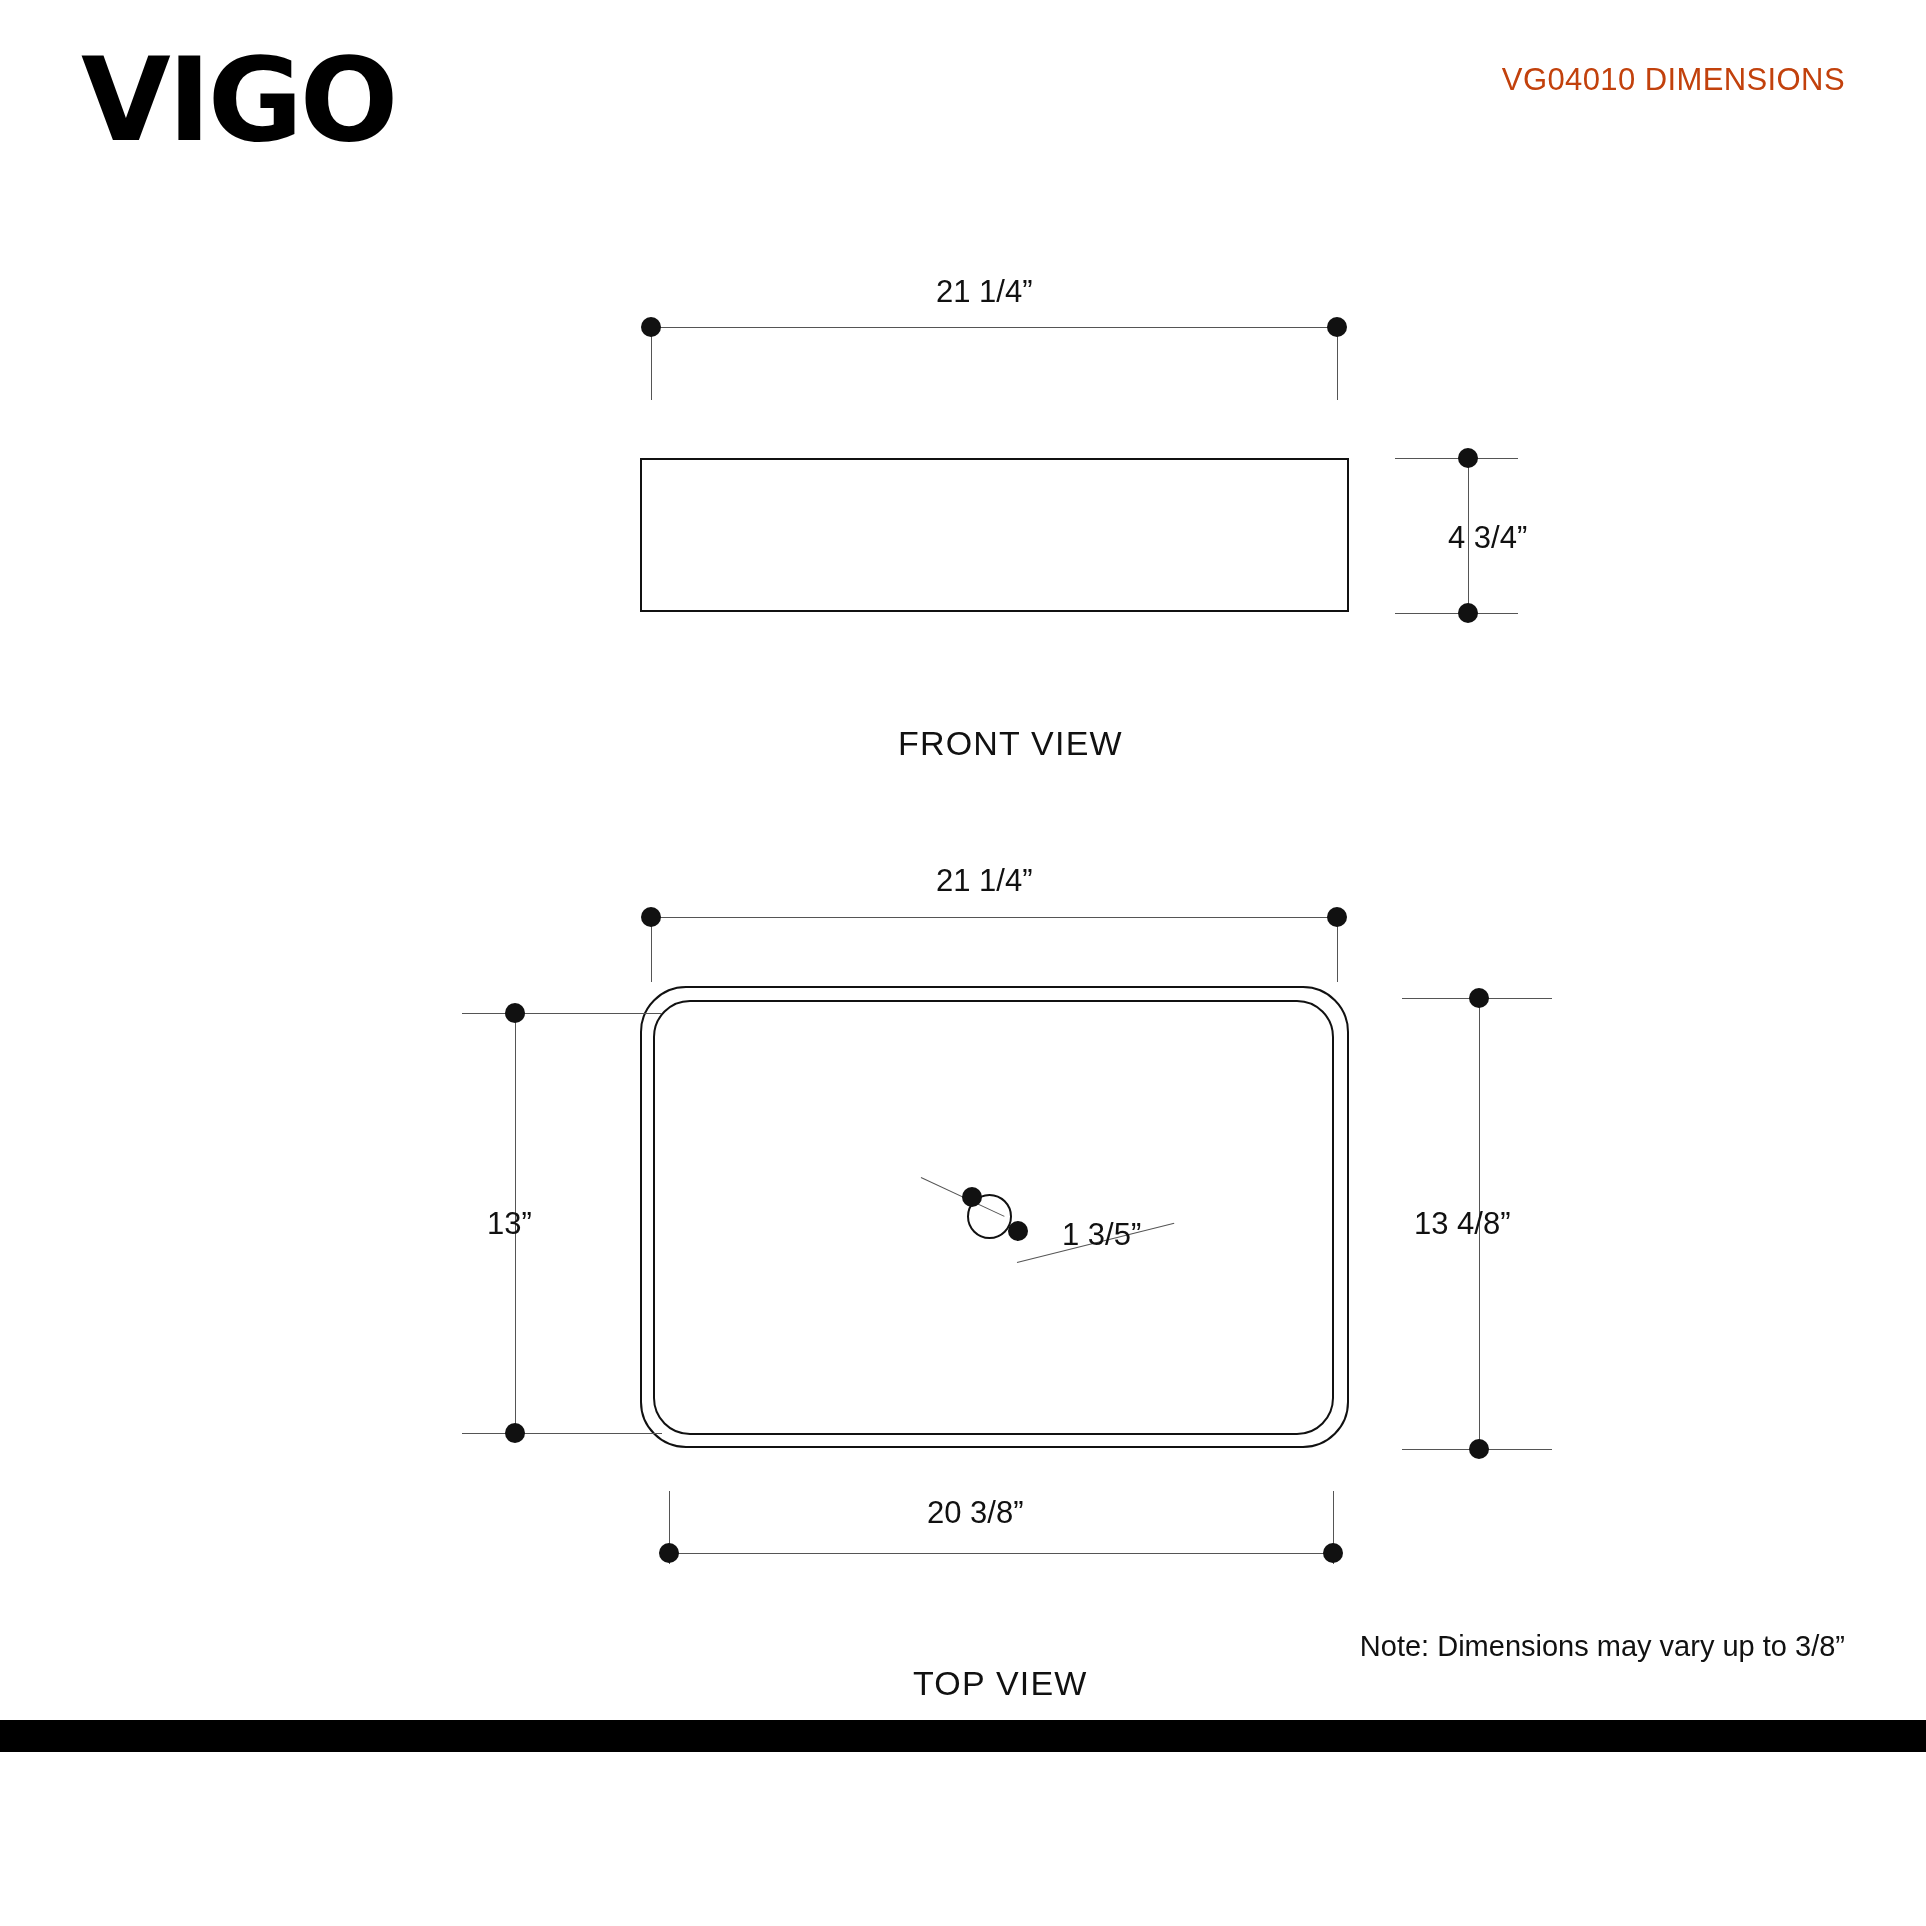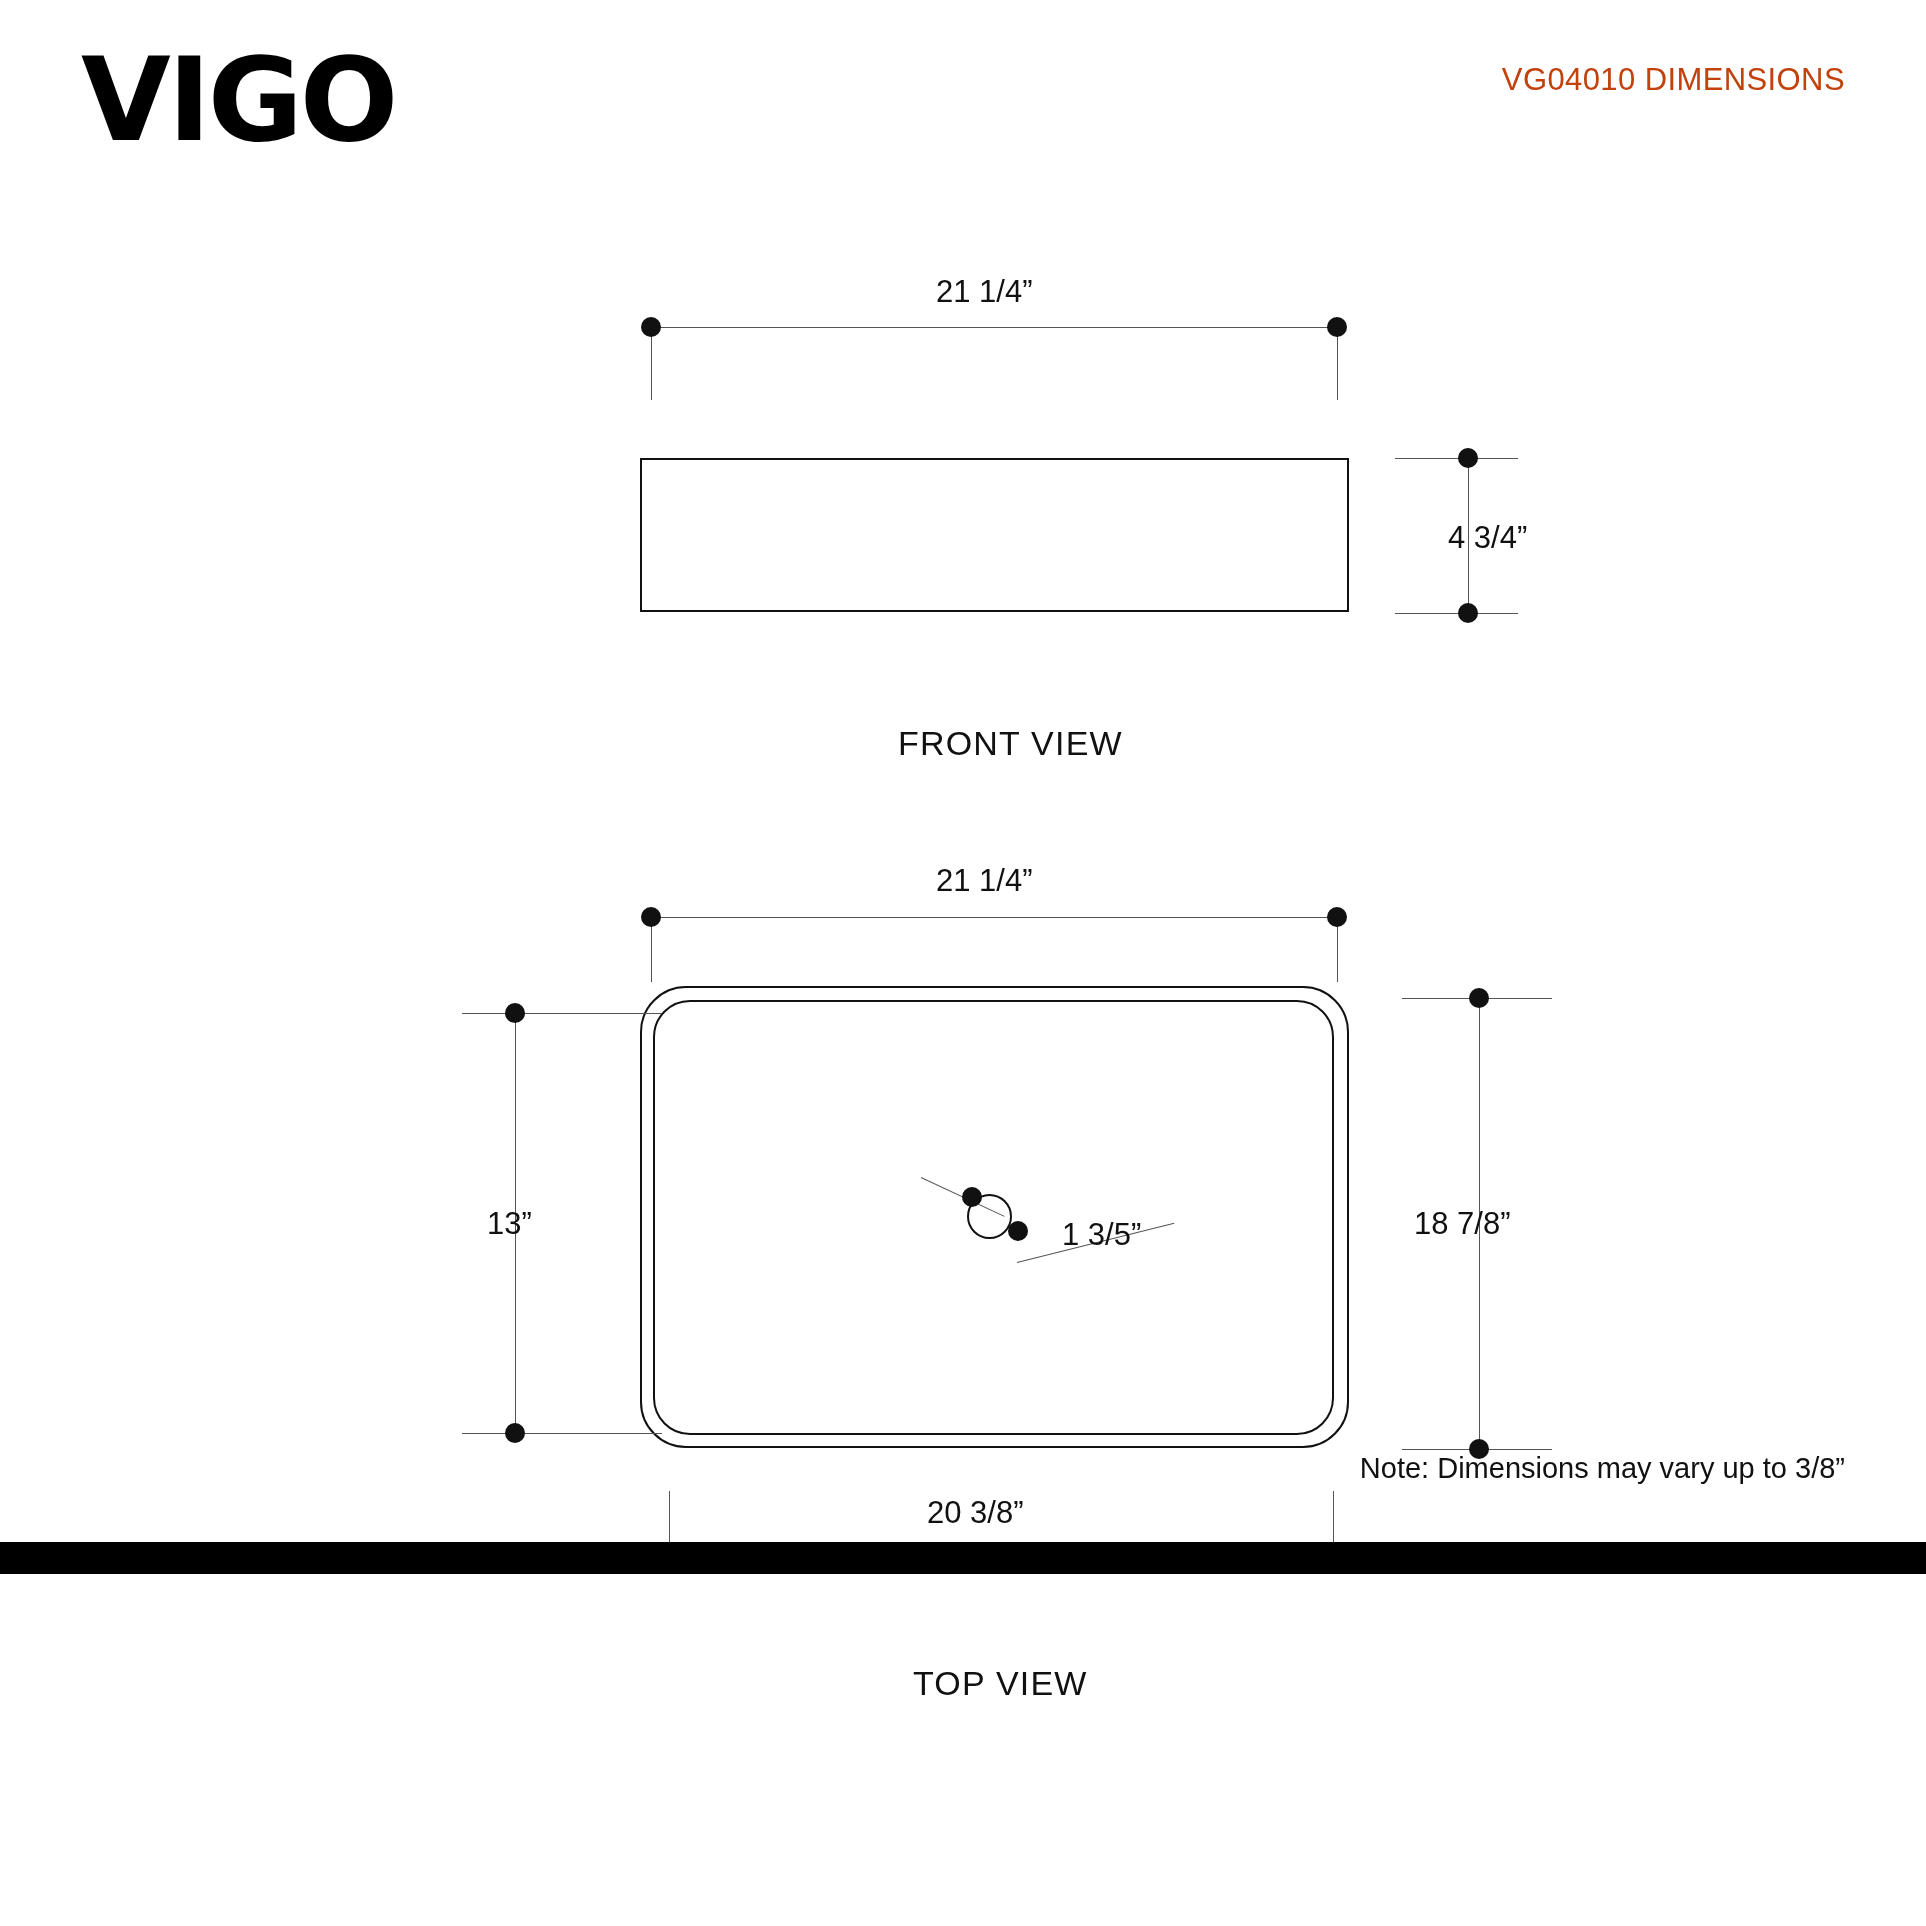--- a/index.html
+++ b/index.html
@@ -12,21 +12,21 @@
     height: 1926px;
     font-family: "Liberation Sans", sans-serif;
     color: #1a1a1a;
     position: relative;
     overflow: hidden;
   }
   .page {
     position: absolute;
     left: 0; top: 0;
     width: 1926px;
-    height: 1574px;
+    height: 1752px;
   }
 
   
   .logo {
     position: absolute;
     left: 81px;
     top: 42px;
     font-family: "DejaVu Sans", sans-serif;
     font-weight: bold;
     font-size: 116px;
@@ -199,21 +199,21 @@
   <div class="thin-h" style="left:462px; top:1433px; width:200px;"></div>
   <div class="dot-mark" style="left:505px; top:1003px;"></div>
   <div class="dot-mark" style="left:505px; top:1423px;"></div>
   <div class="dim-label" style="left:487px; top:1206px;">13”</div>
 
   <div class="thin-v" style="left:1479px; top:998px; height:451px;"></div>
   <div class="thin-h" style="left:1402px; top:998px; width:150px;"></div>
   <div class="thin-h" style="left:1402px; top:1449px; width:150px;"></div>
   <div class="dot-mark" style="left:1469px; top:988px;"></div>
   <div class="dot-mark" style="left:1469px; top:1439px;"></div>
-  <div class="dim-label" style="left:1414px; top:1206px;">18 7/8”</div>
+  <div class="dim-label" style="left:1414px; top:1206px;">13 4/8”</div>
 
   <div class="thin-h" style="left:669px; top:1553px; width:664px;"></div>
   <div class="thin-v" style="left:669px; top:1491px; height:73px;"></div>
   <div class="thin-v" style="left:1333px; top:1491px; height:73px;"></div>
   <div class="dot-mark" style="left:659px; top:1543px;"></div>
   <div class="dot-mark" style="left:1323px; top:1543px;"></div>
   <div class="dim-label" style="left:927px; top:1495px;">20 3/8”</div>
 
   <div class="view-label" style="left:913px; top:1626px;">TOP VIEW</div>
 

